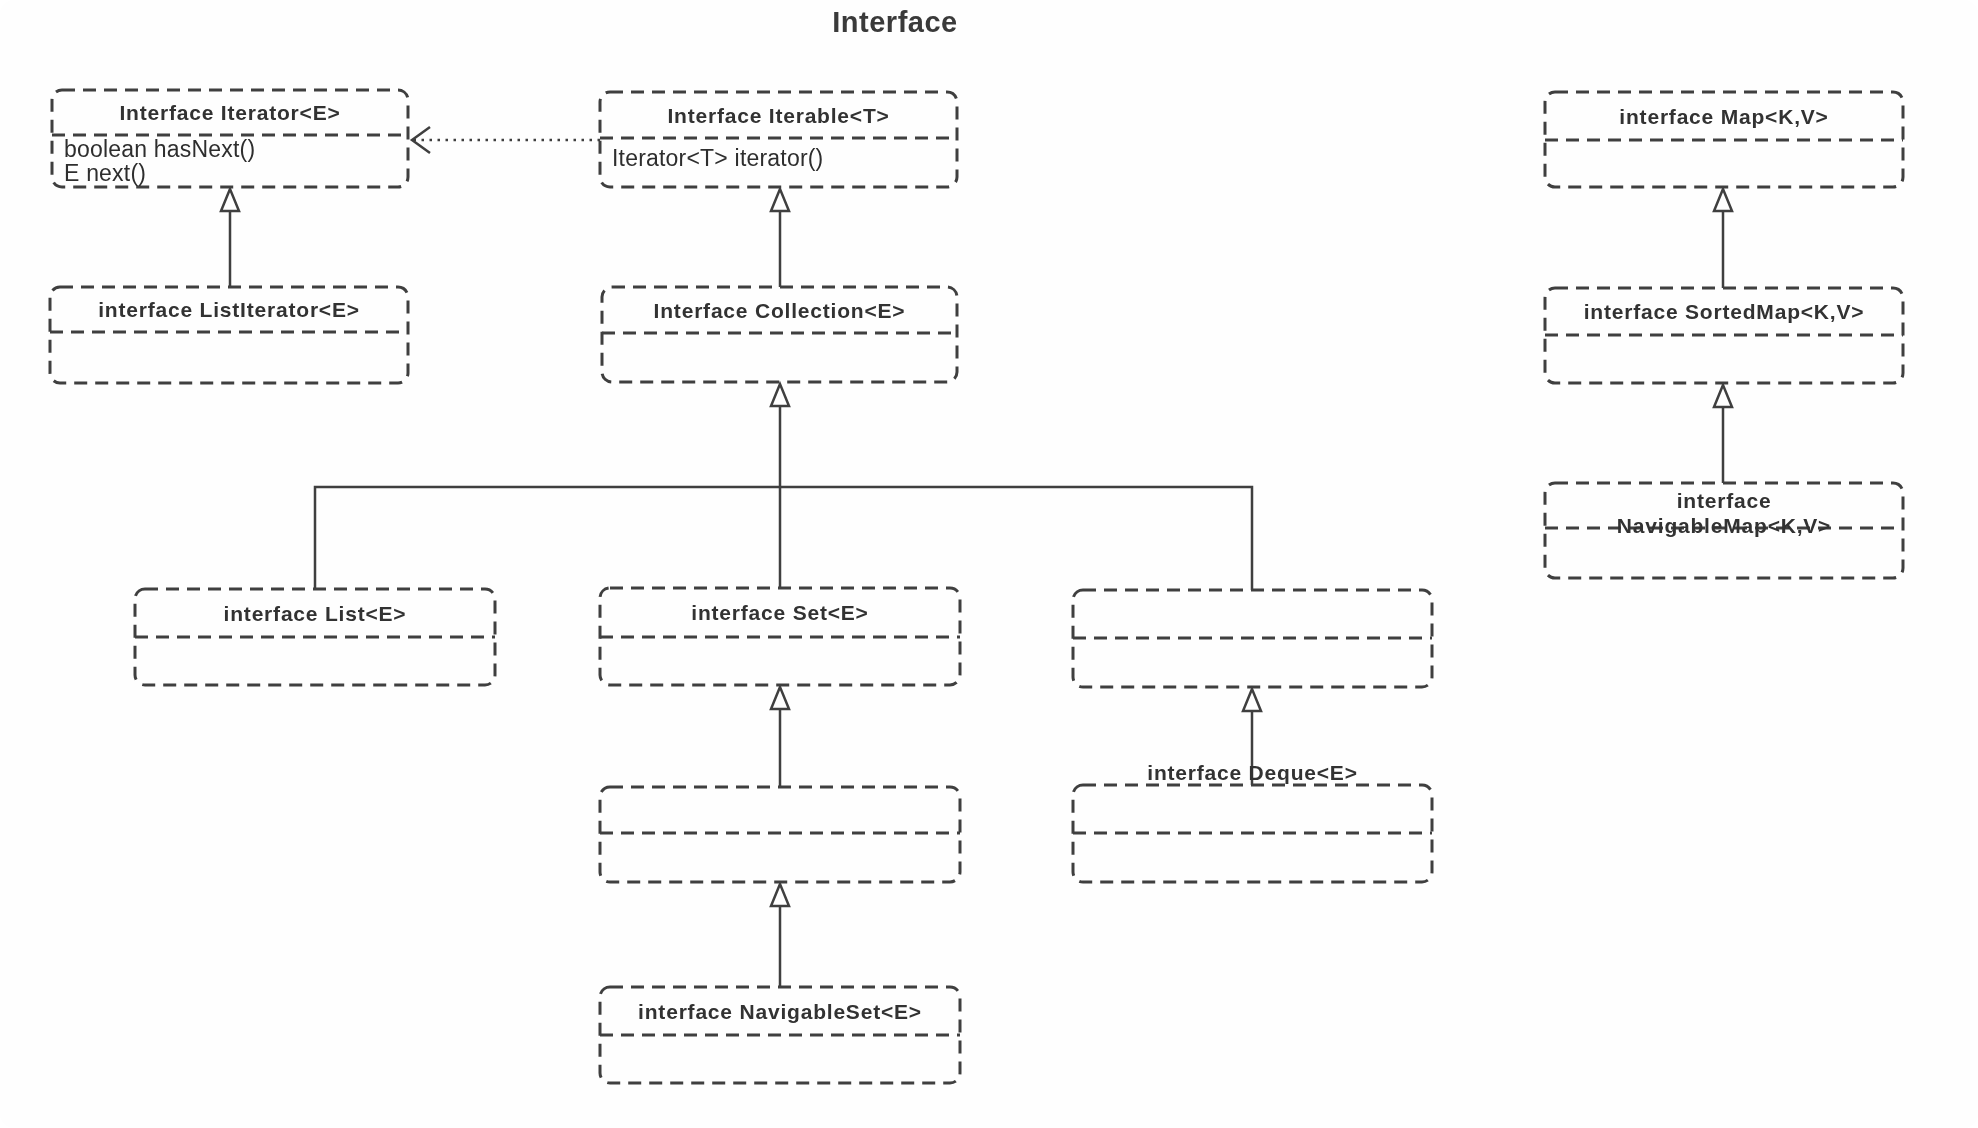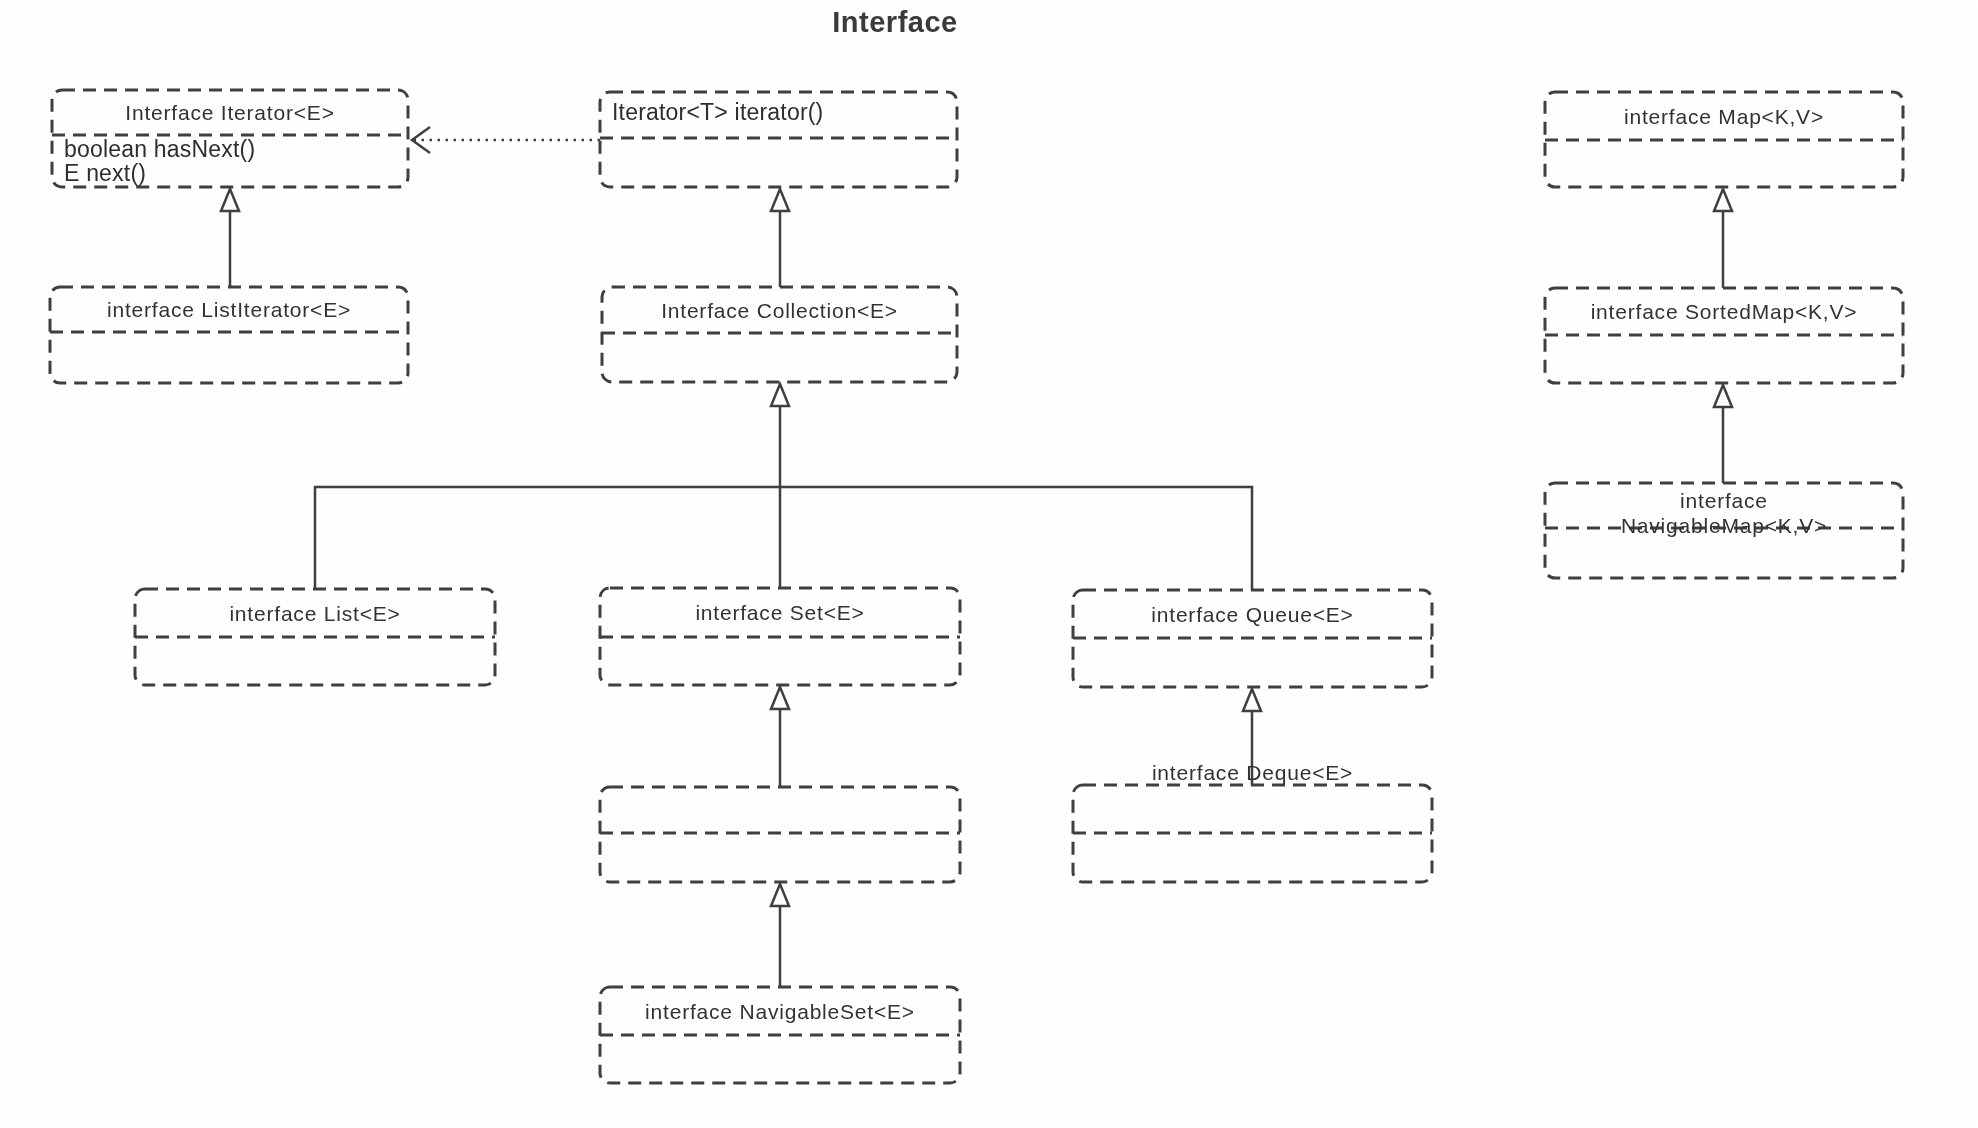--- a/index.html
+++ b/index.html
@@ -34,21 +34,21 @@
   }
   .node {
     position: absolute;
   }
   .node-title {
     display: flex;
     align-items: center;
     justify-content: center;
     text-align: center;
     font-size: 21px;
-    font-weight: normal;
+    font-weight: bold;
     letter-spacing: 0.8px;
     line-height: 25px;
     color: #323232;
     white-space: pre-line;
     overflow: visible;
   }
   .node-methods {
     font-size: 23px;
     line-height: 24px;
     color: #2e2e2e;
@@ -141,20 +141,21 @@
 
   <div class="node" style="left:52px; top:90px; width:356px; height:97px">
     <div class="node-title" style="height:45px">Interface Iterator&lt;E&gt;</div>
     <div class="node-methods">
       <div>boolean hasNext()</div>
       <div>E next()</div>
     </div>
   </div>
 
   <div class="node" style="left:600px; top:92px; width:357px; height:95px">
+    <div class="node-title" style="height:46px">Interface Iterable&lt;T&gt;</div>
     <div class="node-methods" style="padding-top:8px">
       <div>Iterator&lt;T&gt; iterator()</div>
     </div>
   </div>
 
   <div class="node" style="left:1545px; top:92px; width:358px; height:95px">
     <div class="node-title" style="height:48px">interface Map&lt;K,V&gt;</div>
   </div>
 
   <div class="node" style="left:50px; top:287px; width:358px; height:96px">
@@ -175,23 +176,20 @@
   </div>
 
   <div class="node" style="left:135px; top:589px; width:360px; height:96px">
     <div class="node-title" style="height:48px">interface List&lt;E&gt;</div>
   </div>
 
   <div class="node" style="left:600px; top:588px; width:360px; height:97px">
     <div class="node-title" style="height:49px">interface Set&lt;E&gt;</div>
   </div>
 
-  <div class="node" style="left:1073px; top:590px; width:359px; height:97px">
-    <div class="node-title" style="height:48px">interface Queue&lt;E&gt;</div>
-  </div>
 
 
   <div class="node" style="left:1073px; top:748px; width:359px; height:97px">
     <div class="node-title" style="height:48px">interface Deque&lt;E&gt;</div>
   </div>
 
   <div class="node" style="left:600px; top:987px; width:360px; height:96px">
     <div class="node-title" style="height:48px">interface NavigableSet&lt;E&gt;</div>
   </div>
 

